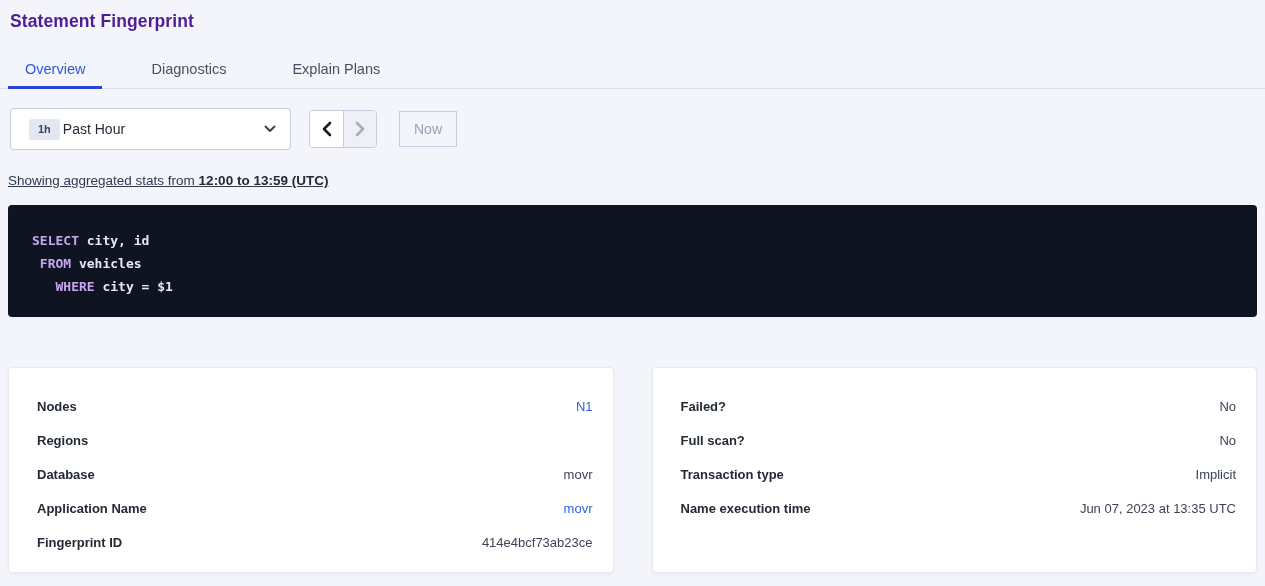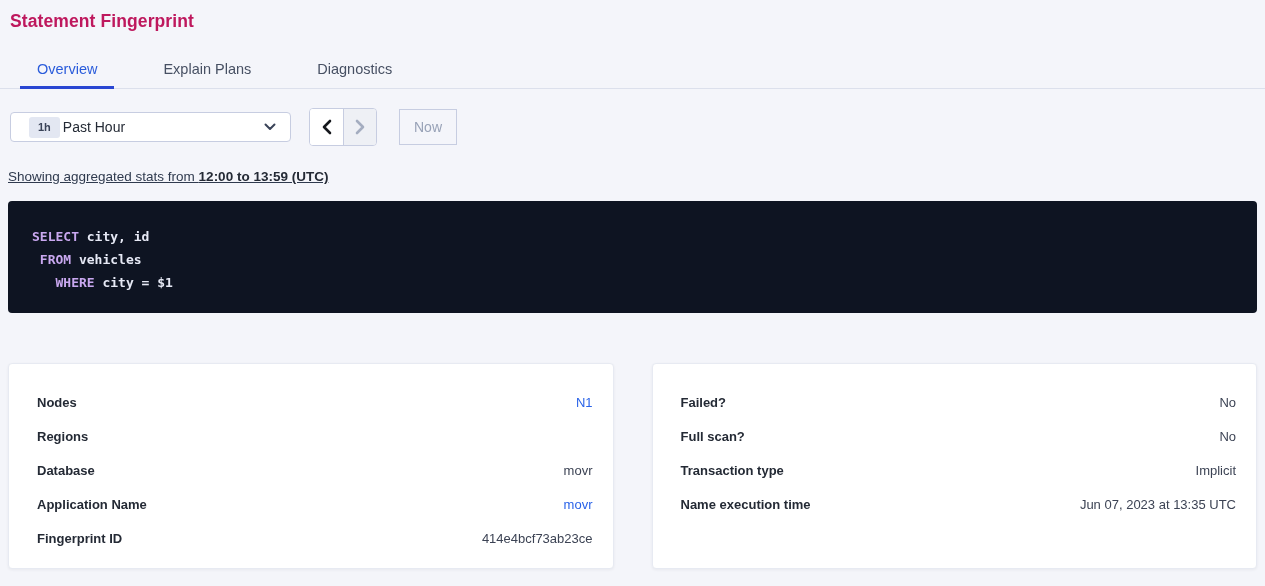--- a/index.html
+++ b/index.html
@@ -10,28 +10,28 @@
     color: #242A35;
     overflow: hidden;
   }
   .page { width: 1265px; height: 586px; position: relative; }
 
   
   .page-title {
     margin: 11px 0 0 10px;
     font-size: 17.5px;
     font-weight: 700;
-    color: #be185d;
+    color: #4c1d95;
     letter-spacing: .1px;
   }
 
   
   .tab-bar {
     margin-top: 29px;
-    padding-left: 20px;
+    padding-left: 8px;
     border-bottom: 1px solid #DCE0EC;
     display: flex;
     align-items: flex-end;
   }
   .tab {
     padding: 0 17px 9px;
     margin-right: 32px;
     font-size: 14.5px;
     color: #475063;
     border-bottom: 3px solid transparent;
@@ -44,21 +44,21 @@
     border-bottom-color: #2946D2;
   }
 
   
   .controls-row {
     margin: 19px 0 0 10px;
     display: flex;
     align-items: center;
   }
   .time-dropdown {
-    width: 281px; height: 30px;
+    width: 281px; height: 42px;
     background: #fff;
     border: 1px solid #C7CDE1;
     border-radius: 4px;
     display: flex; align-items: center;
     padding: 0 14px 0 18px;
     cursor: pointer;
   }
   .interval-badge {
     background: #E3E7F2;
     border-radius: 3px;
@@ -155,22 +155,22 @@
 </style>
 </head>
 <body>
 
 <div class="page">
 
   <h1 class="page-title">Statement Fingerprint</h1>
 
   <div class="tab-bar">
       <div class="tab active">Overview</div>
+      <div class="tab">Diagnostics</div>
       <div class="tab">Explain Plans</div>
-      <div class="tab">Diagnostics</div>
     </div>
 
   <div class="controls-row">
     <div class="time-dropdown">
       <span class="interval-badge">1h</span>
       <span class="interval-label">Past Hour</span>
       <span class="icon">
         <svg class="icon-svg" width="12" height="8" viewBox="0 0 12 8">
             <path d="M1.5 1.5 L6 6 L10.5 1.5" fill="none" stroke="#3A4358" stroke-width="2" stroke-linecap="round" stroke-linejoin="round"></path>
           </svg>

